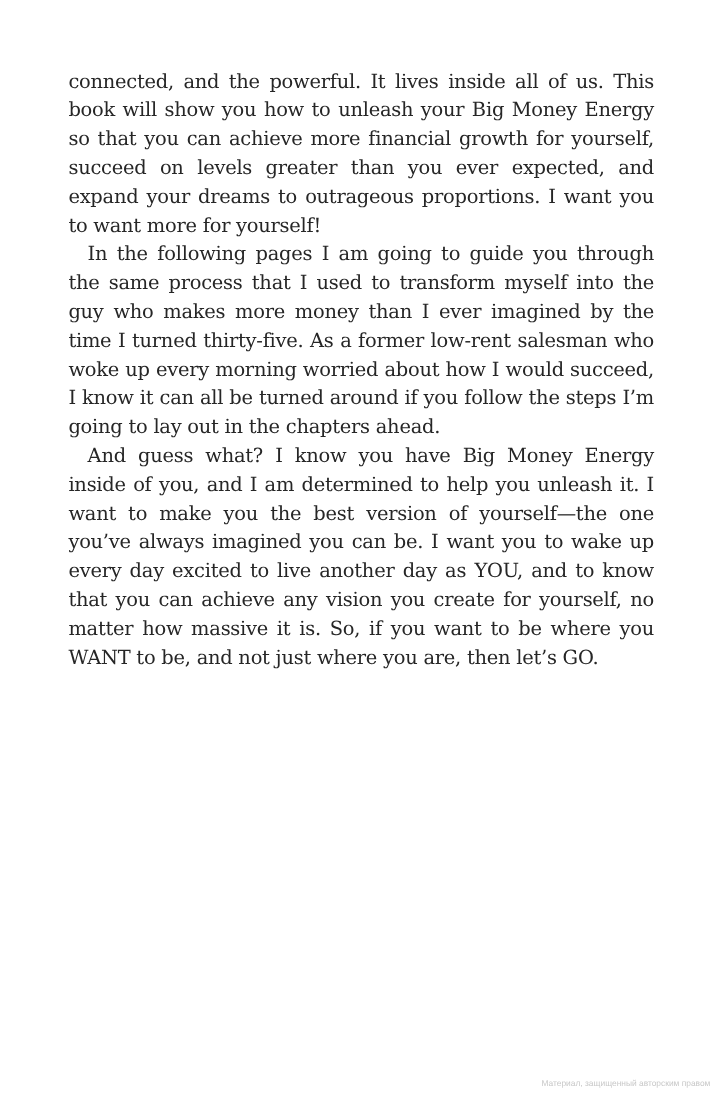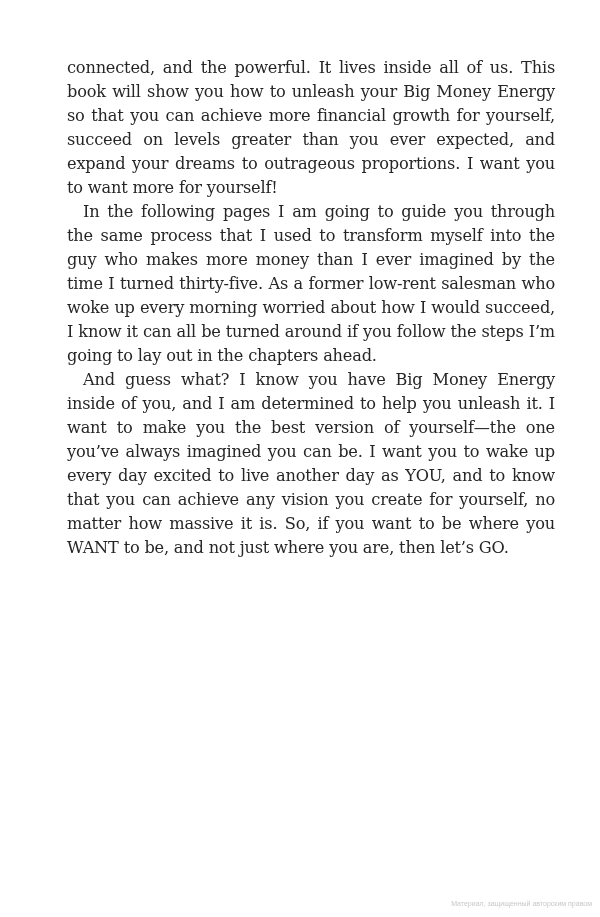--- a/index.html
+++ b/index.html
@@ -8,21 +8,21 @@
       background: #ffffff;
     }
     body {
       width: 600px;
       height: 917px;
       position: relative;
       overflow: hidden;
     }
     .page {
       position: absolute;
-      left: 67px;
+      left: 57px;
       top: 56px;
       width: 488px;
       font-family: "DejaVu Serif", "Liberation Serif", serif;
       font-size: 16.2px;
       line-height: 24px;
       color: #262626;
       letter-spacing: -0.2px;
     }
     .para {
       margin: 0;

